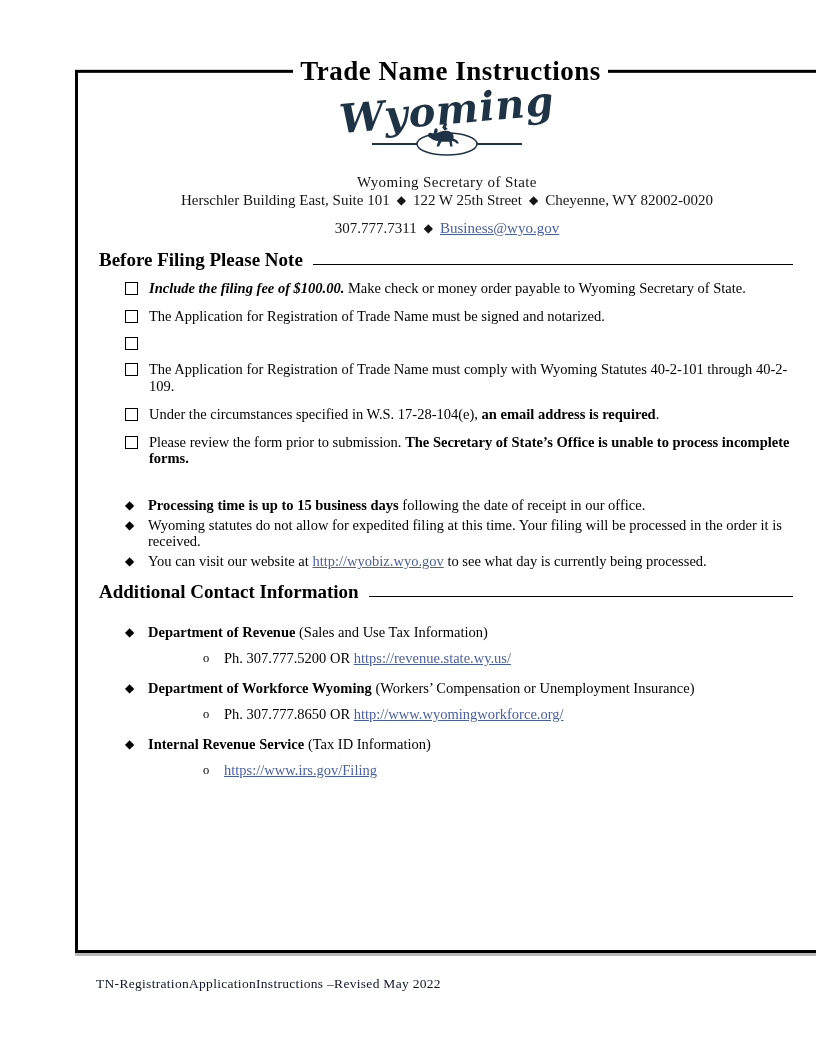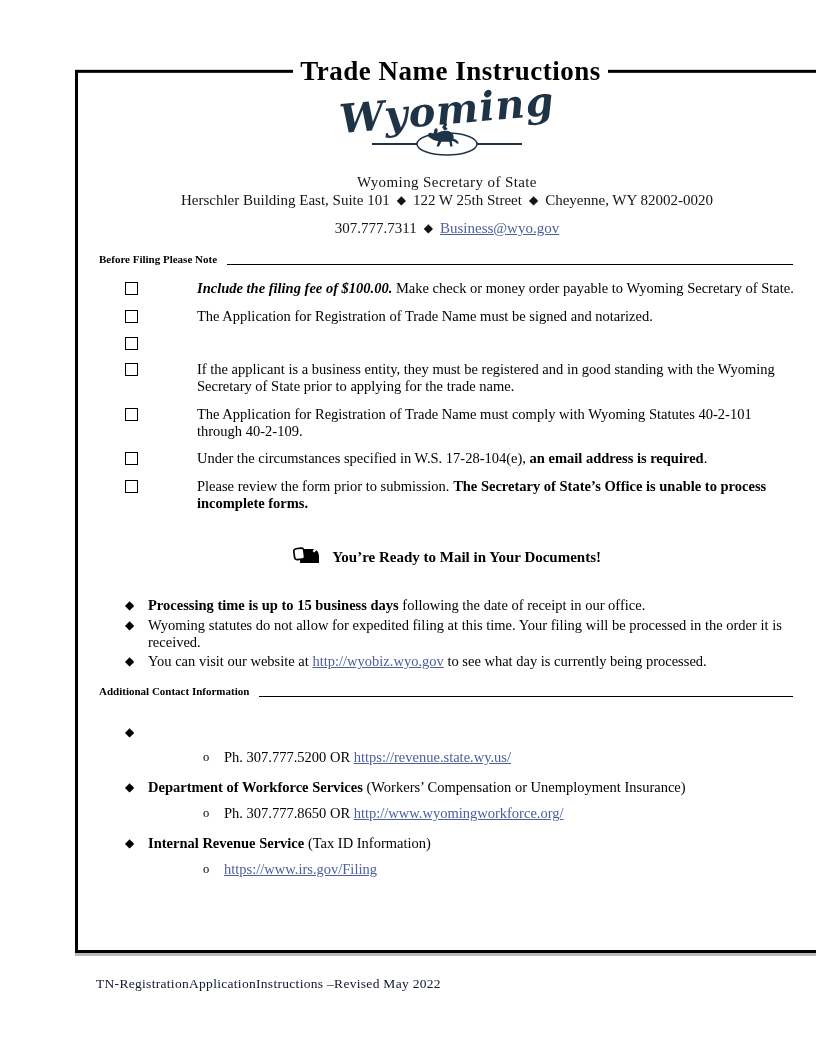--- a/index.html
+++ b/index.html
@@ -34,26 +34,26 @@
   .center-line{text-align:center;font-size:15px;line-height:18px;color:#141414;}
   .org-line{margin-top:16px;letter-spacing:0.4px;}
   .addr-line{}
   .phone-line{margin-top:9px;}
   .diamond-sep{font-size:12px;padding:0 7px;position:relative;top:-1px;}
   a{color:#4a5f9f;text-decoration:underline;text-align:center;}
   a:empty{display:none;}
   
   .section-heading{
     display:flex;align-items:flex-end;margin-top:13px;
-    font-weight:bold;font-size:11px;line-height:17px;
+    font-weight:bold;font-size:19px;line-height:17px;
   }
   .section-heading .rule{flex:1;border-bottom:1.6px solid #000;margin:0 2px 3px 10px;}
   
   .checklist{margin-top:12px;}
-  .check-item{display:flex;margin:0 0 11px 26px;gap:48px;}
+  .check-item{display:flex;margin:0 0 11px 26px;}
   .checkbox{
     width:11px;height:11px;border:1.7px solid #000;flex:none;
     margin:2px 11px 0 0;background:#fff;
   }
   .item-text{font-size:14.5px;line-height:16.7px;}
   .bi{font-weight:bold;font-style:italic;}
   .b{font-weight:bold;}
   
   .mail-line{
     margin-top:34px;text-align:center;font-weight:bold;font-size:15px;line-height:20px;
@@ -118,44 +118,32 @@
       </div>
       <div class="check-item">
         <div class="checkbox"></div>
         <div class="item-text"><span class="bi"></span><span>The Application for Registration of Trade Name must be signed and notarized.</span><span class="b"></span><span></span></div>
       </div>
       <div class="check-item">
         <div class="checkbox"></div>
       </div>
       <div class="check-item">
         <div class="checkbox"></div>
-        <div class="item-text"><span class="bi"></span><span>If the applicant is a business entity, they must be registered and in good standing with the Wyoming Secretary of State prior to applying for the trade name.</span><span class="b"></span><span></span></div>
-      </div>
-      <div class="check-item">
-        <div class="checkbox"></div>
         <div class="item-text"><span class="bi"></span><span>The Application for Registration of Trade Name must comply with Wyoming Statutes 40-2-101 through 40-2-109.</span><span class="b"></span><span></span></div>
       </div>
       <div class="check-item">
         <div class="checkbox"></div>
         <div class="item-text"><span class="bi"></span><span>Under the circumstances specified in W.S. 17-28-104(e), </span><span class="b">an email address is required</span><span>.</span></div>
       </div>
       <div class="check-item">
         <div class="checkbox"></div>
         <div class="item-text"><span class="bi"></span><span>Please review the form prior to submission. </span><span class="b">The Secretary of State’s Office is unable to process incomplete forms.</span><span></span></div>
       </div>
     </div>
 
-    <div class="mail-line">
-      <svg class="mail-icon" width="27" height="21" viewBox="0 0 27 21">
-        <path d="M12 4 h8 a6 7 0 0 1 6 7 v7 h-19 v-8 a6 6 0 0 1 5 -6 z" fill="#000"></path>
-        <path d="M19.5 6 l4.5 -4.5 l1.6 1.6 l-4.5 4.5 z" fill="#fff"></path>
-        <rect x="1.2" y="3.4" width="10" height="11" rx="2.5" fill="#fff" stroke="#000" stroke-width="1.7" transform="rotate(-8 6 9)"></rect>
-      </svg>
-      <span>You’re Ready to Mail in Your Documents!</span>
-    </div>
 
     <div class="diamond-list">
       <div class="diamond-item">
         <span class="d-marker">◆</span>
         <span class="item-text"><span class="b">Processing time is up to 15 business days</span><span></span><span> following the date of receipt in our office.</span></span>
       </div>
       <div class="diamond-item">
         <span class="d-marker">◆</span>
         <span class="item-text"><span class="b"></span><span>Wyoming statutes do not allow for expedited filing at this time. Your filing will be processed in the order it is received.</span><span></span></span>
       </div>
@@ -166,29 +154,30 @@
     </div>
 
     <div class="section-heading">
       <span>Additional Contact Information</span>
       <div class="rule"></div>
     </div>
 
     <div class="contacts">
       <div class="contact-row">
         <span class="d-marker">◆</span>
+        <span class="contact-text"><span class="b">Department of Revenue</span><span> (Sales and Use Tax Information)</span></span>
       </div>
       <div class="sub-row">
         <span class="sub-marker">o</span>
         <span class="contact-text"><span>Ph. 307.777.5200 OR </span><a href="#">https://revenue.state.wy.us/</a></span>
       </div>
 
       <div class="contact-row">
         <span class="d-marker">◆</span>
-        <span class="contact-text"><span class="b">Department of Workforce Services</span><span> (Workers’ Compensation or Unemployment Insurance)</span></span>
+        <span class="contact-text"><span class="b">Department of Workforce Wyoming</span><span> (Workers’ Compensation or Unemployment Insurance)</span></span>
       </div>
       <div class="sub-row">
         <span class="sub-marker">o</span>
         <span class="contact-text"><span>Ph. 307.777.8650 OR </span><a href="#">http://www.wyomingworkforce.org/</a></span>
       </div>
 
       <div class="contact-row">
         <span class="d-marker">◆</span>
         <span class="contact-text"><span class="b">Internal Revenue Service</span><span> (Tax ID Information)</span></span>
       </div>

